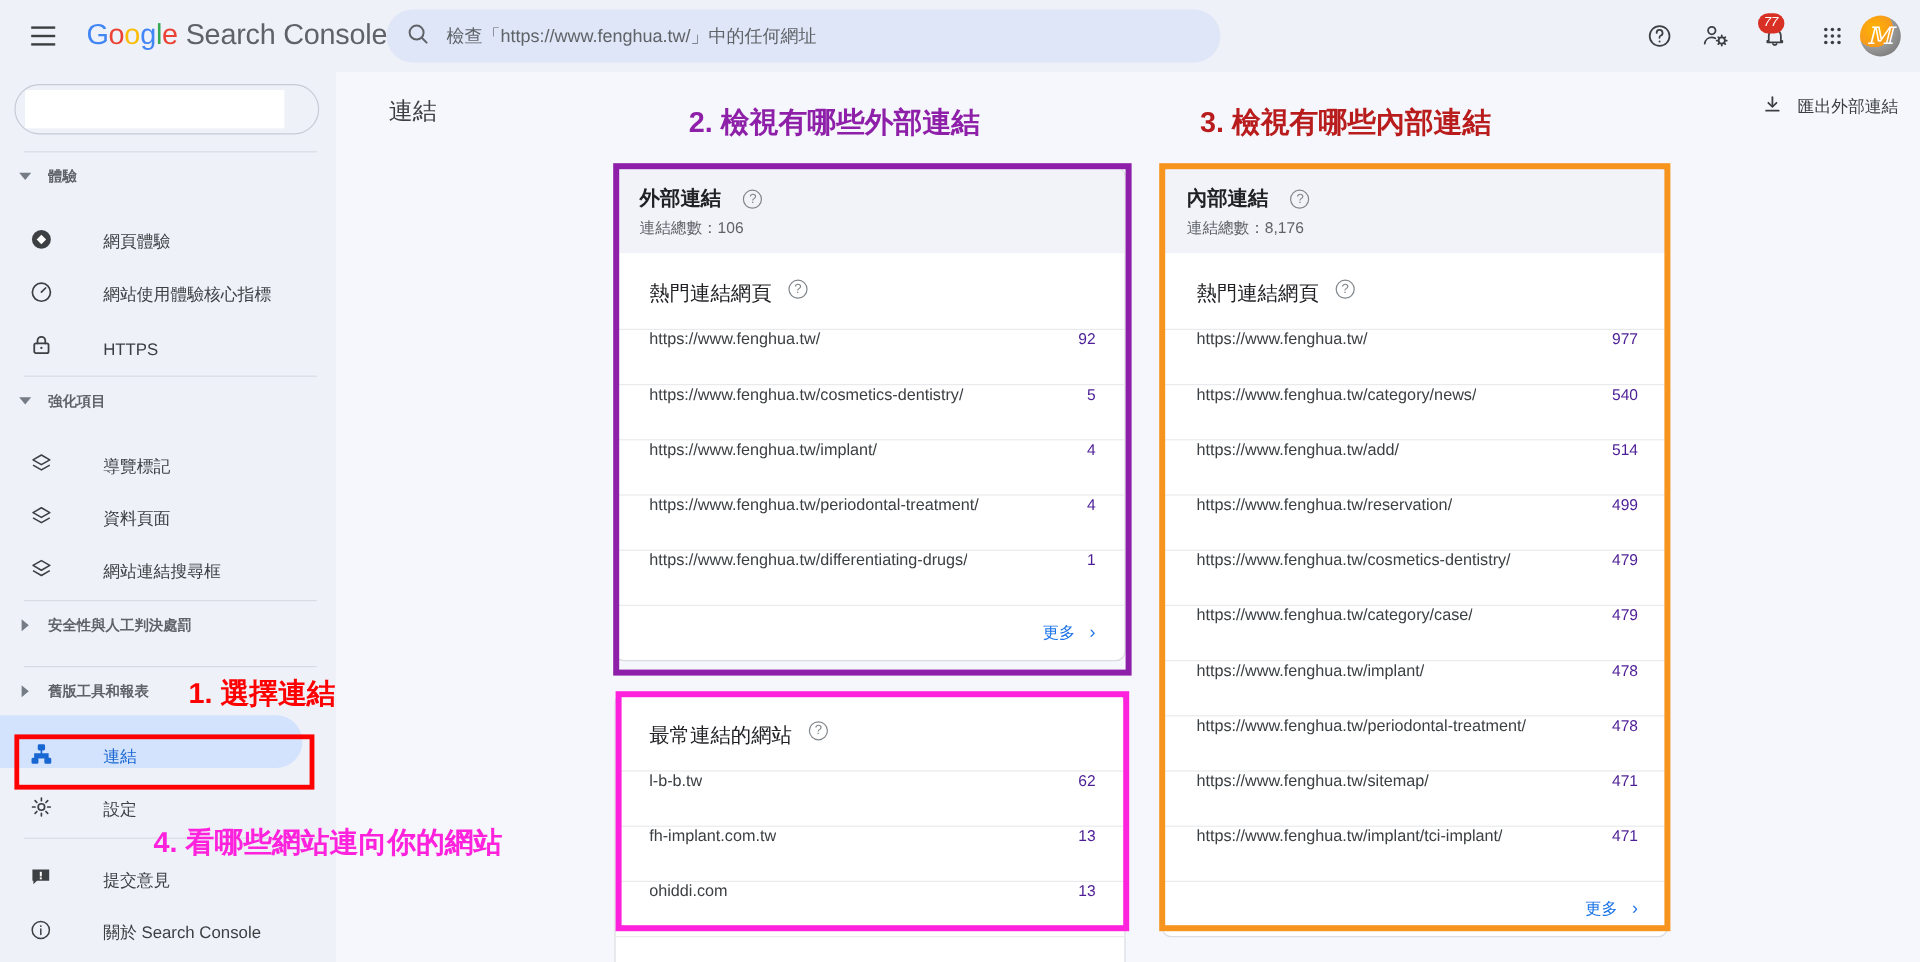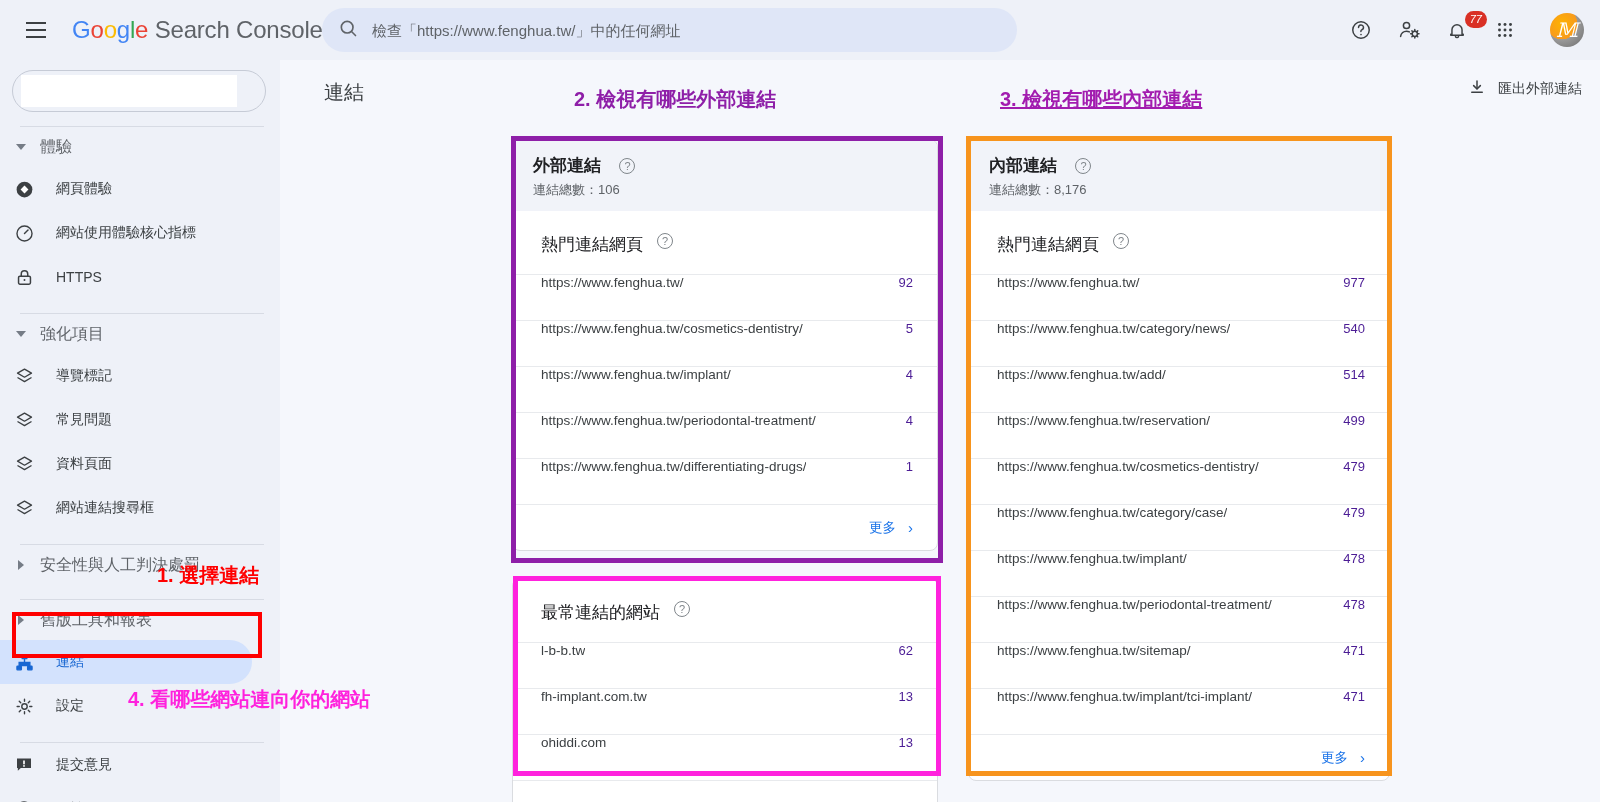--- a/index.html
+++ b/index.html
@@ -30,21 +30,21 @@
     background: #dfe6f7; border-radius: 22px; display: flex; align-items: center;
   }
   .searchwrap .sicon { margin-left: 16px; margin-right: 14px; flex: 0 0 auto; }
   .searchwrap input {
     border: none; outline: none; background: transparent; font-size: 15px;
     color: #5f6368; width: 600px; font-family: inherit;
   }
   .searchwrap input::placeholder { color: #5f6368; }
 
   .topright { position: absolute; right: 10px; top: 0; height: 60px; display: flex; align-items: center; gap: 4px; }
-  .ticon { width: 44px; height: 44px; display: flex; align-items: center; justify-content: flex-start;
+  .ticon { width: 44px; height: 44px; display: flex; align-items: center; justify-content: flex-end;
            border-radius: 50%; cursor: pointer; position: relative; font-style: italic; }
   .badge {
     position: absolute; top: 3px; right: 3px; background: #d93025; color: #fff;
     font-size: 11px; line-height: 1; border-radius: 9px; padding: 3px 5px; font-weight: 500;
     min-width: 18px; text-align: center;
   }
   .avatar {
     width: 34px; height: 34px; border-radius: 50%; margin-left: 8px; margin-right: 6px;
     background: radial-gradient(circle at 35% 32%, #ffb300 0%, #f79a1e 48%, #9a9a9a 49%, #6b6b6b 100%);
     position: relative; overflow: hidden; cursor: pointer;
@@ -60,22 +60,22 @@
   .prop-select {
     margin: 10px 14px 0 12px; height: 42px; border: 1px solid #c6cbd6; border-radius: 21px;
     background: #eef1f8; display: flex; align-items: center; cursor: pointer; overflow: hidden;
   }
   .prop-select .redact { background: #fff; height: 32px; width: 216px; margin-left: 8px; }
   .divider { height: 1px; background: #d7dbe4; margin: 14px 16px 0 20px; }
   .group-head { display: flex; align-items: center; height: 40px; padding-left: 16px; cursor: pointer; }
   .caret-down, .caret-right { width: 0; height: 0; margin-right: 14px; }
   .caret-down { border-left: 5px solid transparent; border-right: 5px solid transparent; border-top: 6px solid #757c86; }
   .caret-right { border-top: 5px solid transparent; border-bottom: 5px solid transparent; border-left: 6px solid #757c86; margin-left: 2px; margin-right: 16px; }
-  .group-head .gl { font-size: 16px; color: #5f6368; }
-  .navitem { display: flex; align-items: center; height: 44px; padding-left: 12px; cursor: pointer; position: relative; }
+  .group-head .gl { font-size: 12px; color: #5f6368; font-weight: bold; }
+  .navitem { display: flex; align-items: flex-end; height: 44px; padding-left: 22px; cursor: pointer; position: relative; gap: 20px; }
   .navitem .ni { width: 24px; height: 24px; margin-right: 20px; flex: 0 0 auto; display: flex; align-items: center; justify-content: center; }
   .navitem .nl { font-size: 14px; color: #3c4043; white-space: nowrap; }
   .navitem.active { background: #d3e2fd; border-radius: 0 22px 22px 0; margin-right: 28px; }
   .navitem.active .nl { color: #1967d2; font-weight: 500; }
   .navitem.active .ni svg { stroke: #1967d2; fill: #1967d2; }
 
   
   .main { position: absolute; left: 280px; top: 60px; width: 1320px; height: 742px; background: #f5f7fc; }
   .page-title { position: absolute; left: 44px; top: 19px; font-size: 20px; color: #3c4043; }
   .export-btn {
@@ -102,21 +102,21 @@
   }
   .lrow .lurl { font-size: 13.5px; color: #3c4043; white-space: nowrap; overflow: hidden; text-overflow: ellipsis; }
   .lrow .lval { font-size: 13px; color: #4c1d95; margin-left: 14px; }
   .morerow { border-top: 1px solid #e8eaed; height: 46px; display: flex; align-items: center;
              justify-content: flex-end; padding-right: 24px; gap: 12px; cursor: pointer; }
   .morerow .mtxt { font-size: 13.5px; color: #1a73e8; }
   .morerow .marrow { color: #1a73e8; font-size: 15px; }
 
   
   .ann {
-    position: absolute; font-weight: 700; white-space: nowrap; font-size: 20px;
+    position: absolute; font-weight: 700; white-space: nowrap; font-size: 24px;
     font-family: "Liberation Sans", "DejaVu Sans", sans-serif;
   }
   .annbox { position: absolute; pointer-events: none; }
 </style>
 </head>
 <body>
 
 <div class="app">
 
   <div class="topbar">
@@ -237,29 +237,20 @@
       </span>
       <span class="nl">導覽標記</span>
     </div>
     <div class="navitem">
       <span class="ni">
         <svg width="21" height="21" viewBox="0 0 24 24" fill="none" stroke="#3c4043" stroke-width="1.5" stroke-linejoin="round">
             <path d="M12 3.6l8 4.6-8 4.6-8-4.6z"></path>
             <path d="M4 13.2l8 4.6 8-4.6"></path>
           </svg>
       </span>
-      <span class="nl">常見問題</span>
-    </div>
-    <div class="navitem">
-      <span class="ni">
-        <svg width="21" height="21" viewBox="0 0 24 24" fill="none" stroke="#3c4043" stroke-width="1.5" stroke-linejoin="round">
-            <path d="M12 3.6l8 4.6-8 4.6-8-4.6z"></path>
-            <path d="M4 13.2l8 4.6 8-4.6"></path>
-          </svg>
-      </span>
       <span class="nl">資料頁面</span>
     </div>
     <div class="navitem">
       <span class="ni">
         <svg width="21" height="21" viewBox="0 0 24 24" fill="none" stroke="#3c4043" stroke-width="1.5" stroke-linejoin="round">
             <path d="M12 3.6l8 4.6-8 4.6-8-4.6z"></path>
             <path d="M4 13.2l8 4.6 8-4.6"></path>
           </svg>
       </span>
       <span class="nl">網站連結搜尋框</span>
@@ -462,18 +453,18 @@
     </div>
   </div>
 
   <div class="annbox" style="left:12px; top:612px; width:250px; height:46px; border:4px solid #ff0000;"></div>
   <div class="ann" style="left:157px; top:562px; color:#ff0000;">1. 選擇連結</div>
 
   <div class="annbox" style="left:511px; top:136px; width:432px; height:427px; border:5px solid #8e1fa8;"></div>
   <div class="ann" style="left:574px; top:86px; color:#8e1fa8;">2. 檢視有哪些外部連結</div>
 
   <div class="annbox" style="left:966px; top:136px; width:426px; height:640px; border:5px solid #f7941d;"></div>
-  <div class="ann" style="left:1000px; top:86px; color:#a21caf;text-decoration:underline;">3. 檢視有哪些內部連結</div>
+  <div class="ann" style="left:1000px; top:86px; color:#b91c1c;">3. 檢視有哪些內部連結</div>
 
   <div class="annbox" style="left:513px; top:576px; width:428px; height:200px; border:5px solid #ff22dd;"></div>
   <div class="ann" style="left:128px; top:686px; color:#ff22dd;">4. 看哪些網站連向你的網站</div>
 
 </div>
 
 </body></html>

